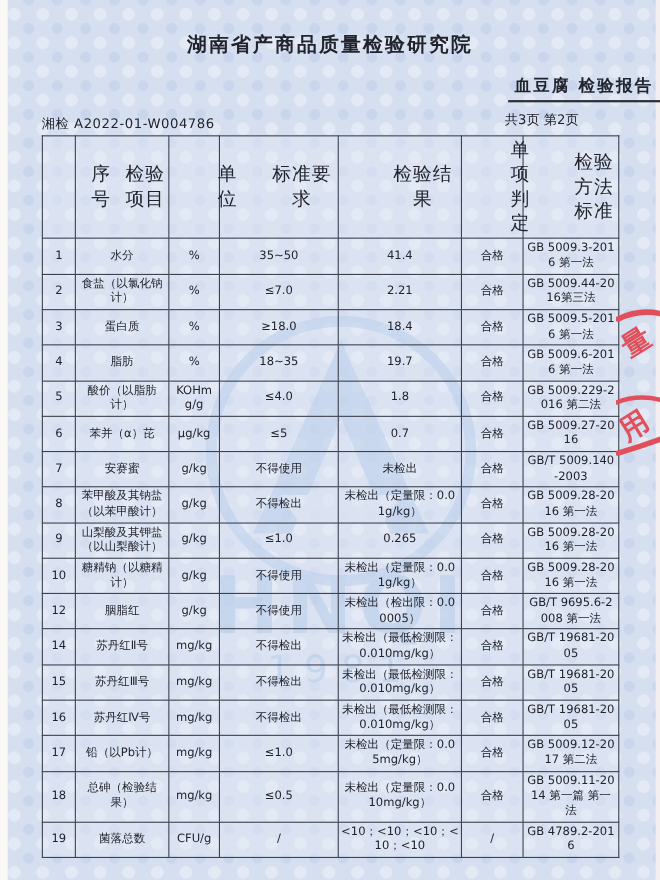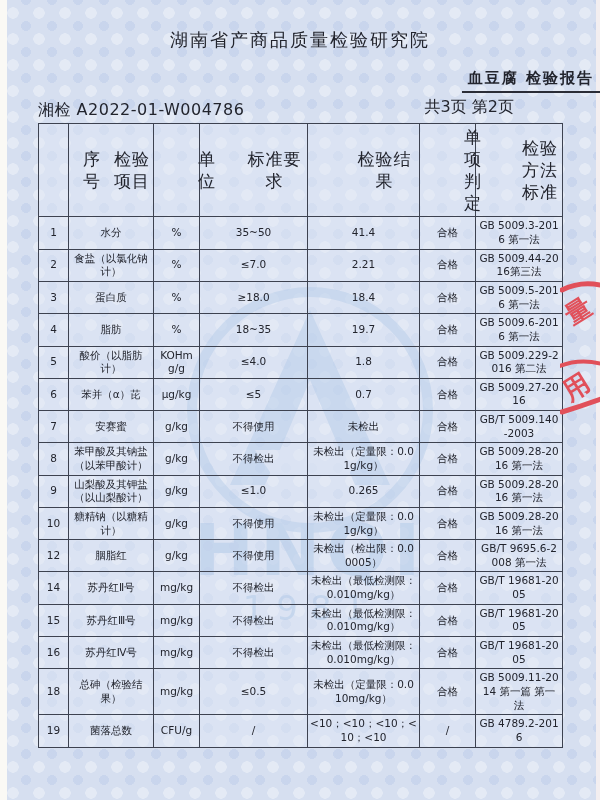--- a/index.html
+++ b/index.html
@@ -23,34 +23,34 @@
   .scan-edge-left {
     position: absolute; left: 0; top: 0; width: 7px; height: 100%;
     background: #faf9f5;
   }
   .scan-edge-right {
     position: absolute; right: 0; top: 0; width: 4px; height: 100%;
     background: #f3eef0;
   }
   .header { position: relative; text-align: center; padding-top: 28px; z-index: 3; }
   .org-title {
-    font-size: 18px; font-weight: normal; letter-spacing: 2px; margin: 0;
+    font-size: 18px; font-weight: bold; letter-spacing: 2px; margin: 0;
   }
   .report-title-wrap { margin-top: 16px; text-align: right; }
   .report-title {
     display: inline-block;
     font-size: 15px; font-weight: bold; letter-spacing: 2px;
     border-bottom: 2px solid #2a2c36; padding: 0 6px 3px 6px;
   }
   .report-meta {
     width: 524px; margin: 10px auto 0 auto;
-    position: relative; height: 18px; font-size: 16px;
+    position: relative; height: 18px; font-size: 12px;
   }
   .report-no { position: absolute; left: 0; bottom: 0; letter-spacing: 0.5px; }
-  .page-info { position: absolute; right: 48px; bottom: 3px; }
+  .page-info { position: absolute; right: 36px; bottom: 3px; }
   .table-wrap { position: relative; width: 524px; margin: 2px auto 0 auto; z-index: 3; }
   table {
     width: 524px; border-collapse: collapse; table-layout: fixed;
   }
   th, td {
     border: 1px solid #3d4250;
     font-size: 10.5px;
     font-weight: normal;
     text-align: center;
     vertical-align: middle;
@@ -268,20 +268,29 @@
           <tr>
             <td>16</td>
             <td>苏丹红Ⅳ号</td>
             <td>mg/kg</td>
             <td>不得检出</td>
             <td>未检出（最低检测限：0.010mg/kg）</td>
             <td>合格</td>
             <td>GB/T 19681-2005</td>
           </tr>
           <tr>
+            <td>17</td>
+            <td>铅（以Pb计）</td>
+            <td>mg/kg</td>
+            <td>≤1.0</td>
+            <td>未检出（定量限：0.05mg/kg）</td>
+            <td>合格</td>
+            <td>GB 5009.12-2017 第二法</td>
+          </tr>
+          <tr>
             <td>18</td>
             <td>总砷（检验结果）</td>
             <td>mg/kg</td>
             <td>≤0.5</td>
             <td>未检出（定量限：0.010mg/kg）</td>
             <td>合格</td>
             <td>GB 5009.11-2014 第一篇 第一法</td>
           </tr>
           <tr>
             <td>19</td>

